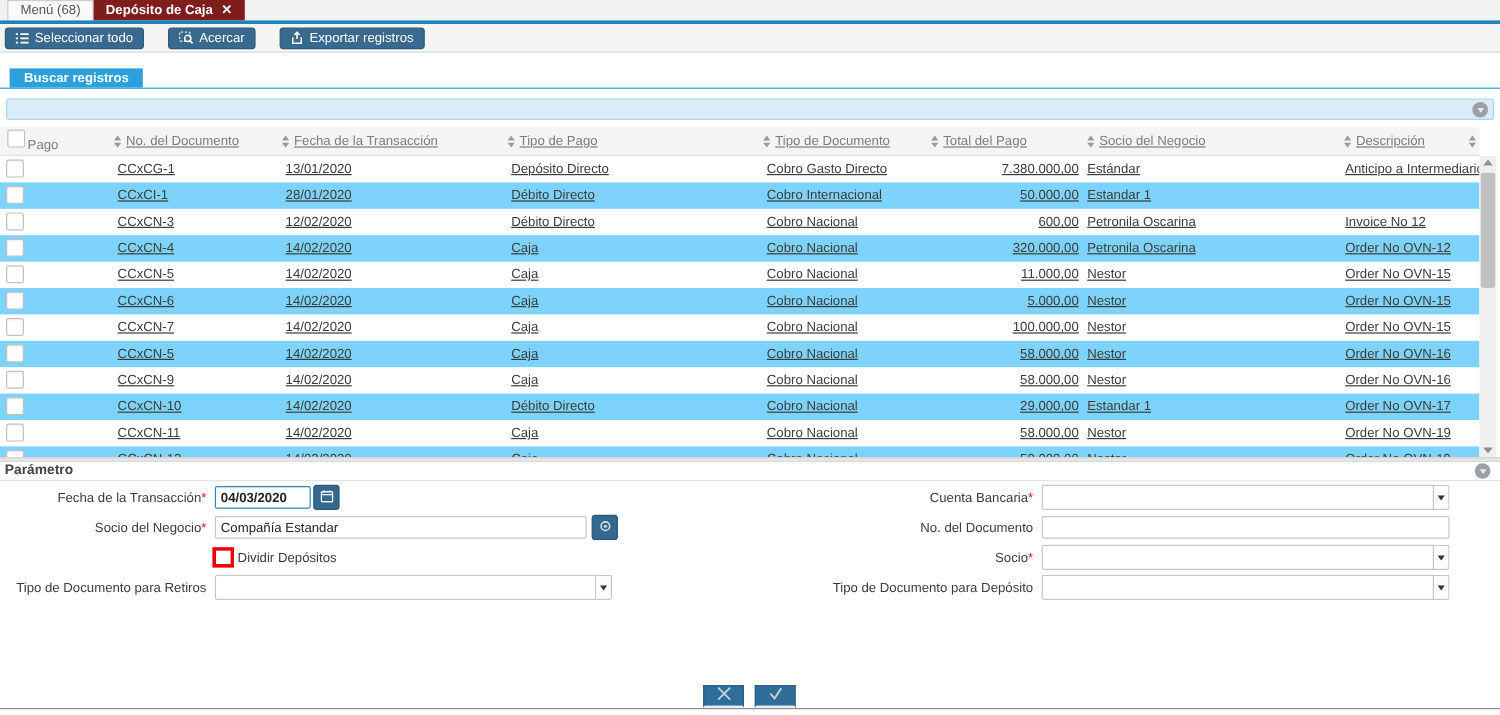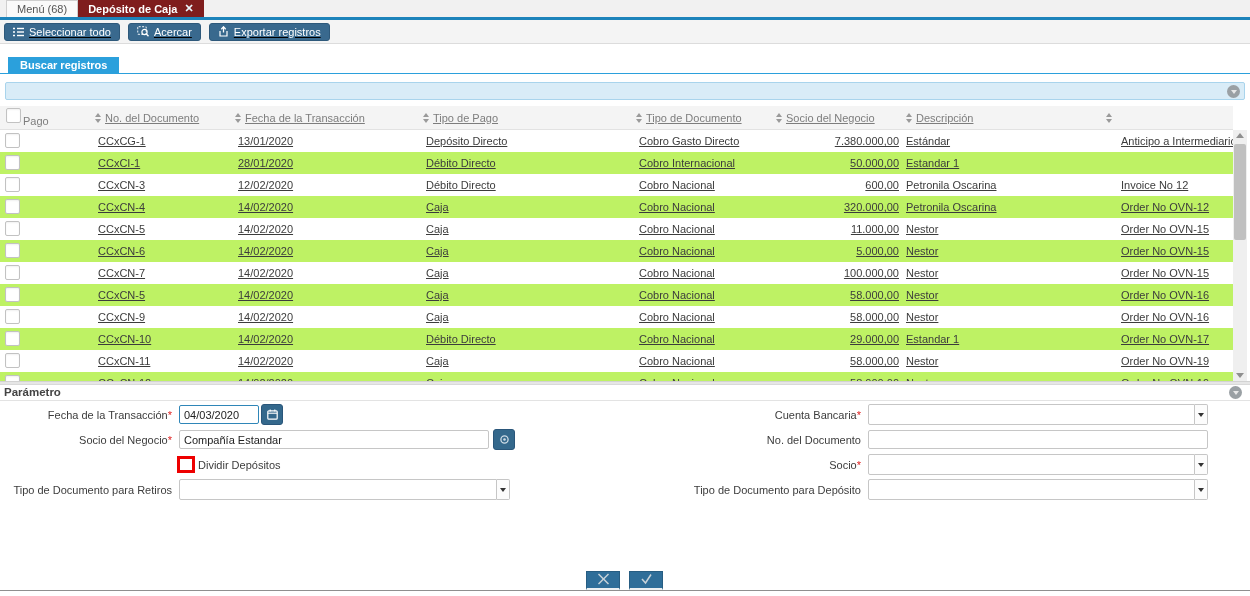--- a/index.html
+++ b/index.html
@@ -9,21 +9,21 @@
 
   
   .tabbar { position:absolute; top:0; left:0; width:1250px; height:17px; background:#f1f1f1; display:flex; align-items:flex-end; padding-left:6px; }
   .tab { height:17px; display:flex; align-items:center; padding:0 10px; font-size:11px; cursor:pointer; }
   .tab.inactive { background:#fafafa; border:1px solid #cfcfcf; border-bottom:none; color:#555; }
   .tab.active { background:#7f1d1d; color:#fff; font-weight:bold; gap:7px; }
   .closex { font-size:11px; font-weight:bold; color:#eaf6fc; cursor:pointer; }
   .bluestrip { position:absolute; top:17px; left:0; width:1250px; height:3px; background:#1d84bb; }
 
   
-  .toolbar { position:absolute; top:20px; left:0; width:1250px; height:24px; background:#f4f4f4; border-bottom:1px solid #dcdcdc; display:flex; align-items:center; gap:8px; padding-left:4px;text-decoration:underline; }
+  .toolbar { position:absolute; top:20px; left:0; width:1250px; height:24px; background:#f4f4f4; border-bottom:1px solid #dcdcdc; display:flex; align-items:center; gap:20px; padding-left:4px; }
   .tbtn { height:18px; background:#39698e; border:1px solid #2e597b; border-radius:3px; color:#fff; font-size:11px; display:flex; align-items:center; gap:5px; padding:0 8px; cursor:pointer; }
   .tbtn svg { display:block; }
 
   
   .searchtab { position:absolute; top:57px; left:8px; height:16px; background:#2ba0dc; color:#fff; font-size:11px; font-weight:bold; display:flex; align-items:center; padding:0 12px; cursor:pointer; }
   .searchline { position:absolute; top:73px; left:0; width:1250px; height:1px; background:#2ba0dc; }
   .searchbar { position:absolute; top:82px; left:5px; width:1240px; height:18px; background:#d9ecf7; border:1px solid #a9d4ec; border-radius:2px; }
   .searchbar input { position:absolute; inset:0; width:100%; height:100%; background:transparent; border:none; outline:none; font-size:11px; padding:0 24px 0 6px; font-family:inherit; color:#234; }
   .circbtn { position:absolute; width:13px; height:13px; border-radius:50%; background:#9aa0a4; display:flex; align-items:center; justify-content:center; cursor:pointer; }
   .circbtn .chev { width:0; height:0; border-left:3px solid transparent; border-right:3px solid transparent; border-top:4px solid #e8e8e8; margin-top:1px; }
@@ -37,21 +37,21 @@
   .hgroup { display:flex; align-items:center; gap:4px; }
   .sort { display:inline-flex; flex-direction:column; align-items:center; gap:2px; }
   .sort .up { width:0; height:0; border-left:3px solid transparent; border-right:3px solid transparent; border-bottom:4px solid #9a9a9a; }
   .sort .dn { width:0; height:0; border-left:3px solid transparent; border-right:3px solid transparent; border-top:4px solid #9a9a9a; }
   .hcell-pago { position:relative; }
   .hcell-pago .cb { position:absolute; left:6px; top:2px; }
   .hcell-pago .pagolbl { position:absolute; left:23px; bottom:2px; }
   .cb { width:15px; height:15px; background:#fff; border:1px solid #c2c2c2; border-radius:2px; box-shadow:inset 0 1px 2px rgba(0,0,0,.06); cursor:pointer; }
   .tbody { position:absolute; top:130px; left:0; width:1233px; height:251px; overflow:hidden; }
   .trow { height:22px; font-size:11px; color:#3c3c3c; align-items:center; }
-  .trow.alt { background:#bef264; }
+  .trow.alt { background:#7dd3fc; }
   .trow > div { overflow:hidden; white-space:nowrap; }
   .c-check { position:relative; height:22px; }
   .c-check .cb { position:absolute; left:5px; top:3px; }
   .c-doc, .c-fecha, .c-tpago, .c-tdoc { padding-left:8px; }
   .c-total { text-align:right; padding-right:2px; }
   .c-socio { padding-left:5px; }
   .c-desc { padding-left:6px; }
 
   
   .vscroll { position:absolute; top:130px; left:1233px; width:14px; height:251px; background:#efefef; }
@@ -194,20 +194,29 @@
           </span>
           <span>Tipo de Documento</span>
         </span>
       </div>
       <div class="hcell">
         <span class="hgroup">
           <span class="sort">
             <span class="up"></span>
             <span class="dn"></span>
           </span>
+          <span>Total del Pago</span>
+        </span>
+      </div>
+      <div class="hcell">
+        <span class="hgroup">
+          <span class="sort">
+            <span class="up"></span>
+            <span class="dn"></span>
+          </span>
           <span>Socio del Negocio</span>
         </span>
       </div>
       <div class="hcell hlast">
         <span class="hgroup">
           <span class="sort">
             <span class="up"></span>
             <span class="dn"></span>
           </span>
           <span>Descripción</span>
@@ -379,21 +388,21 @@
     <span class="circbtn">
         <span class="chev"></span>
       </span>
   </div>
 
   <div class="form">
 
     <div class="frow lft" style="top:0; left:0;">
       <span class="flabel"><span>Fecha de la Transacción</span><span class="req">*</span></span>
       <span class="ffield">
-        <input class="txt focusd" style="width: 80px;" value="04/03/2020">
+        <input class="txt focusd" style="width: 80px; font-weight: bold;" value="04/03/2020">
         <span class="ibtn">
           <span><svg width="11" height="11" viewBox="0 0 11 11">
                 <rect x="0.8" y="1.8" width="9.4" height="8.4" rx="1" fill="none" stroke="#fff" stroke-width="1.2"></rect>
                 <line x1="0.8" y1="4.2" x2="10.2" y2="4.2" stroke="#fff" stroke-width="1.1"></line>
                 <line x1="3.2" y1="0.6" x2="3.2" y2="2.4" stroke="#fff" stroke-width="1.1"></line>
                 <line x1="7.8" y1="0.6" x2="7.8" y2="2.4" stroke="#fff" stroke-width="1.1"></line>
               </svg></span>
         </span>
       </span>
     </div>

